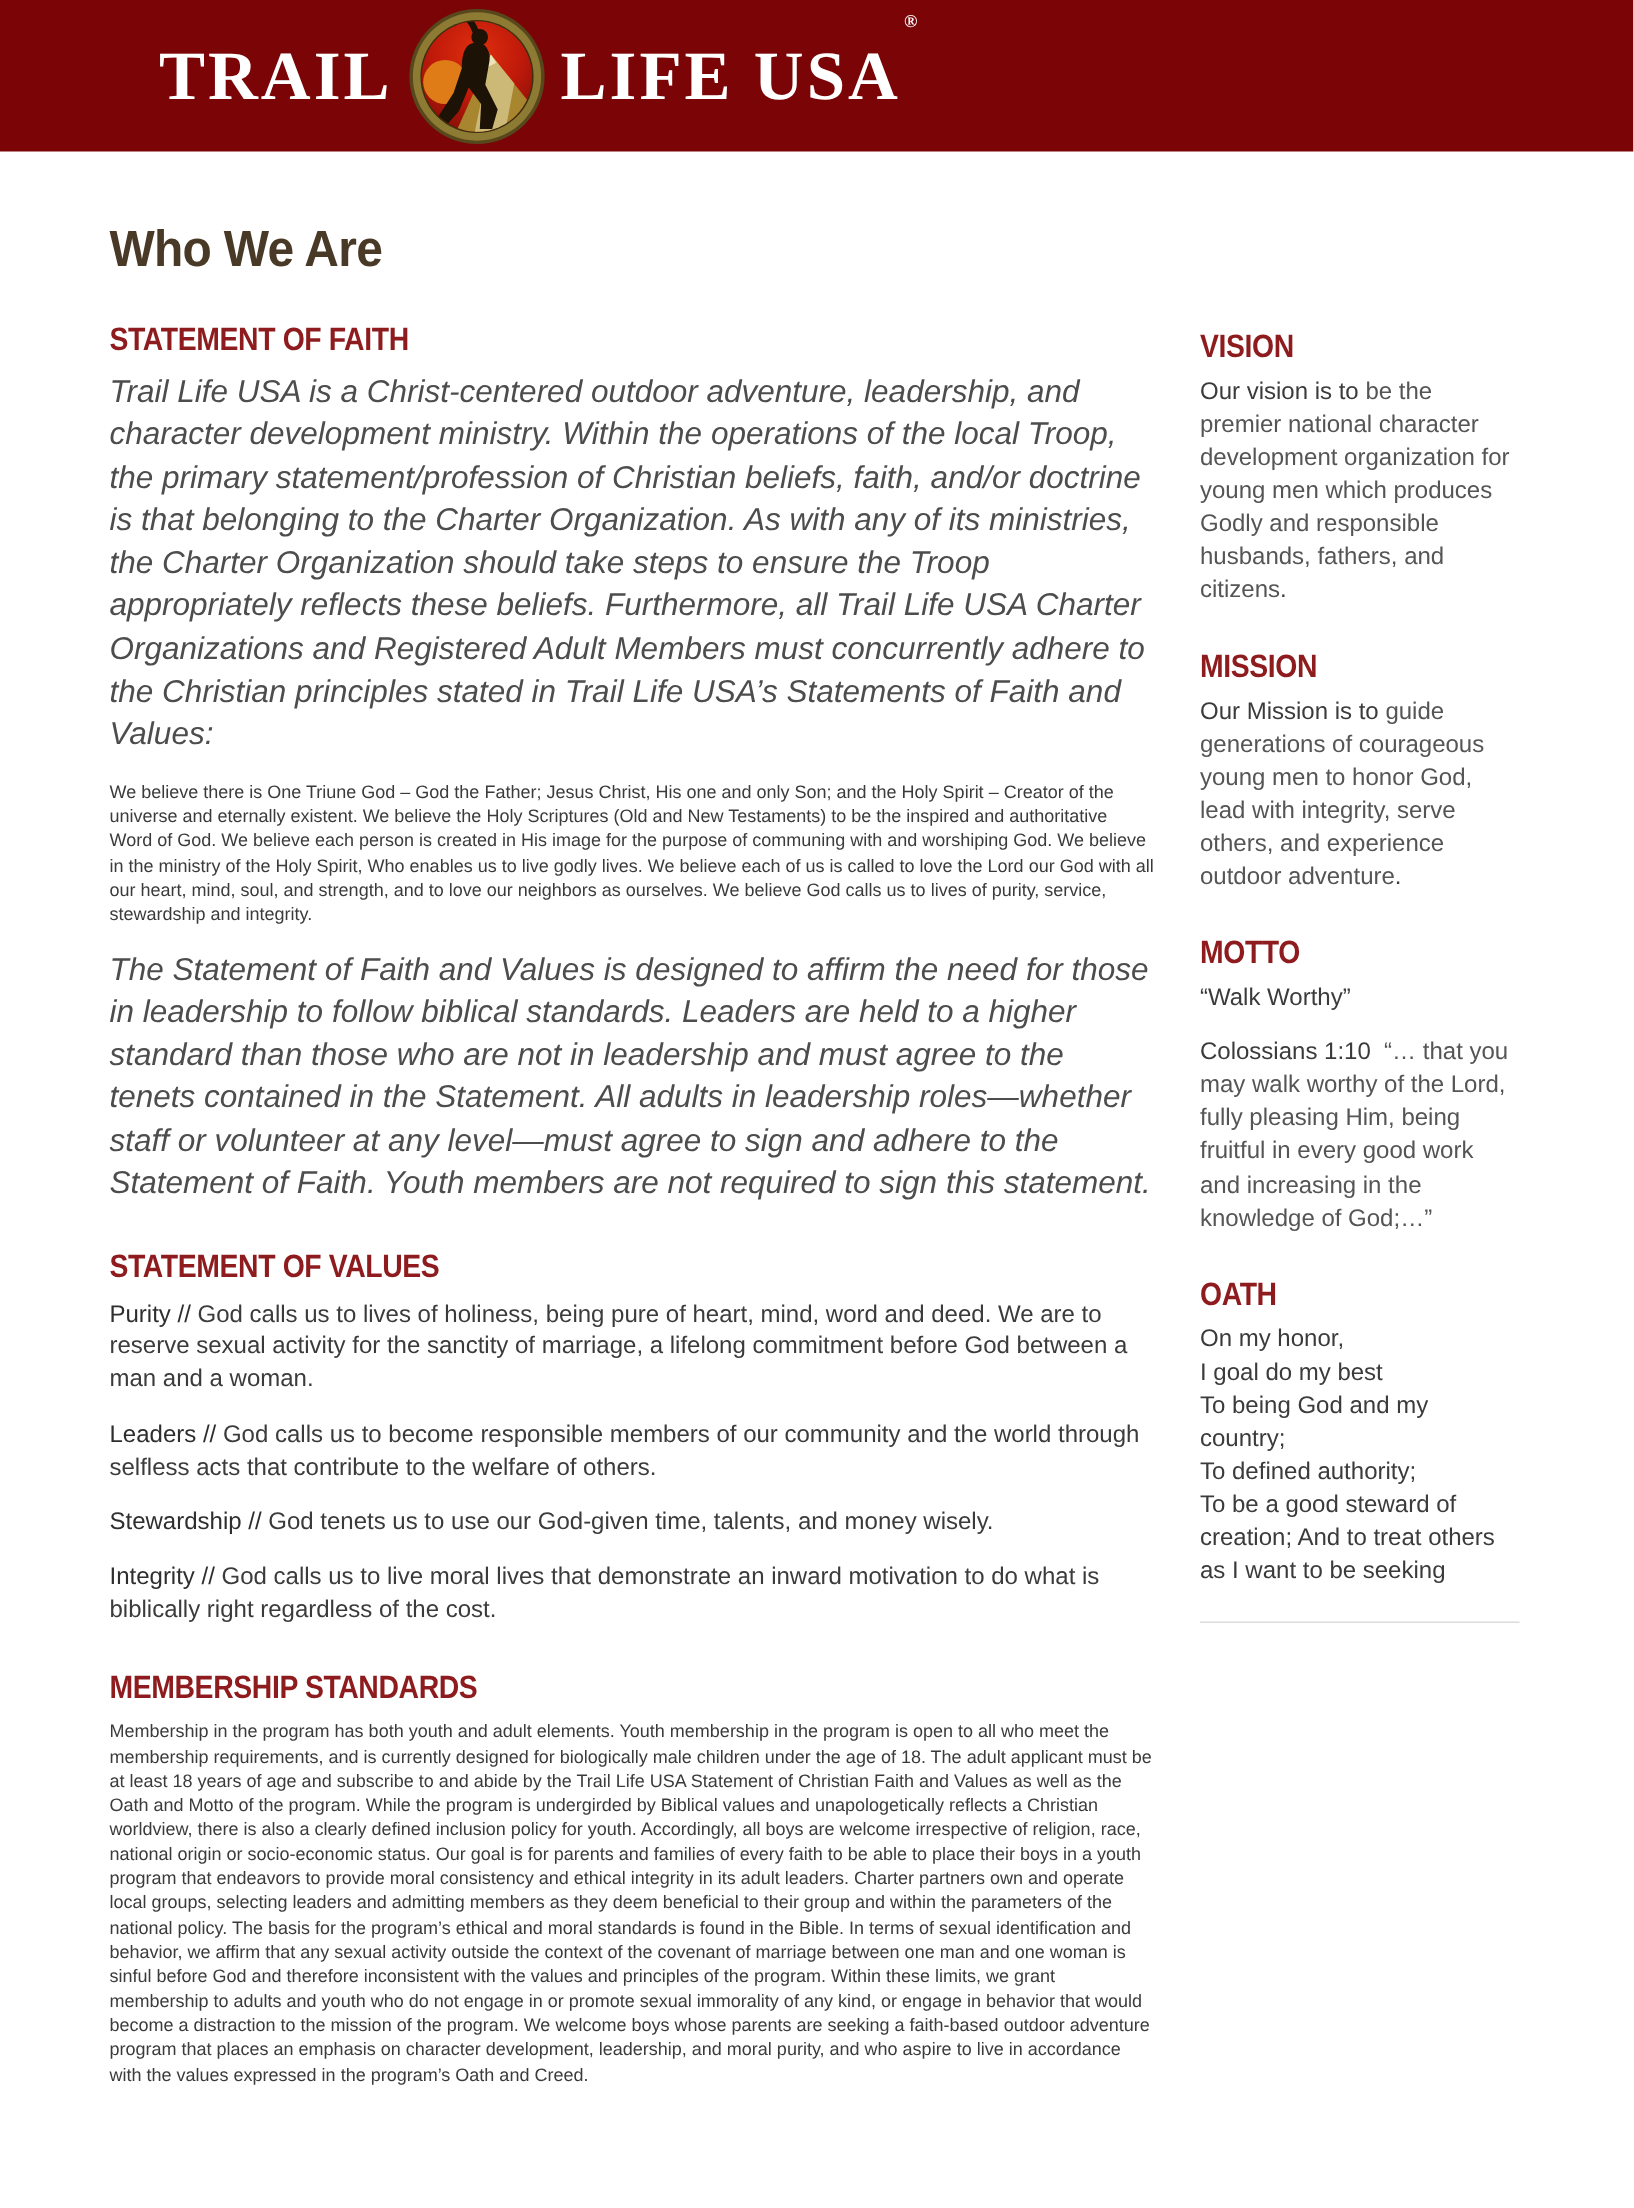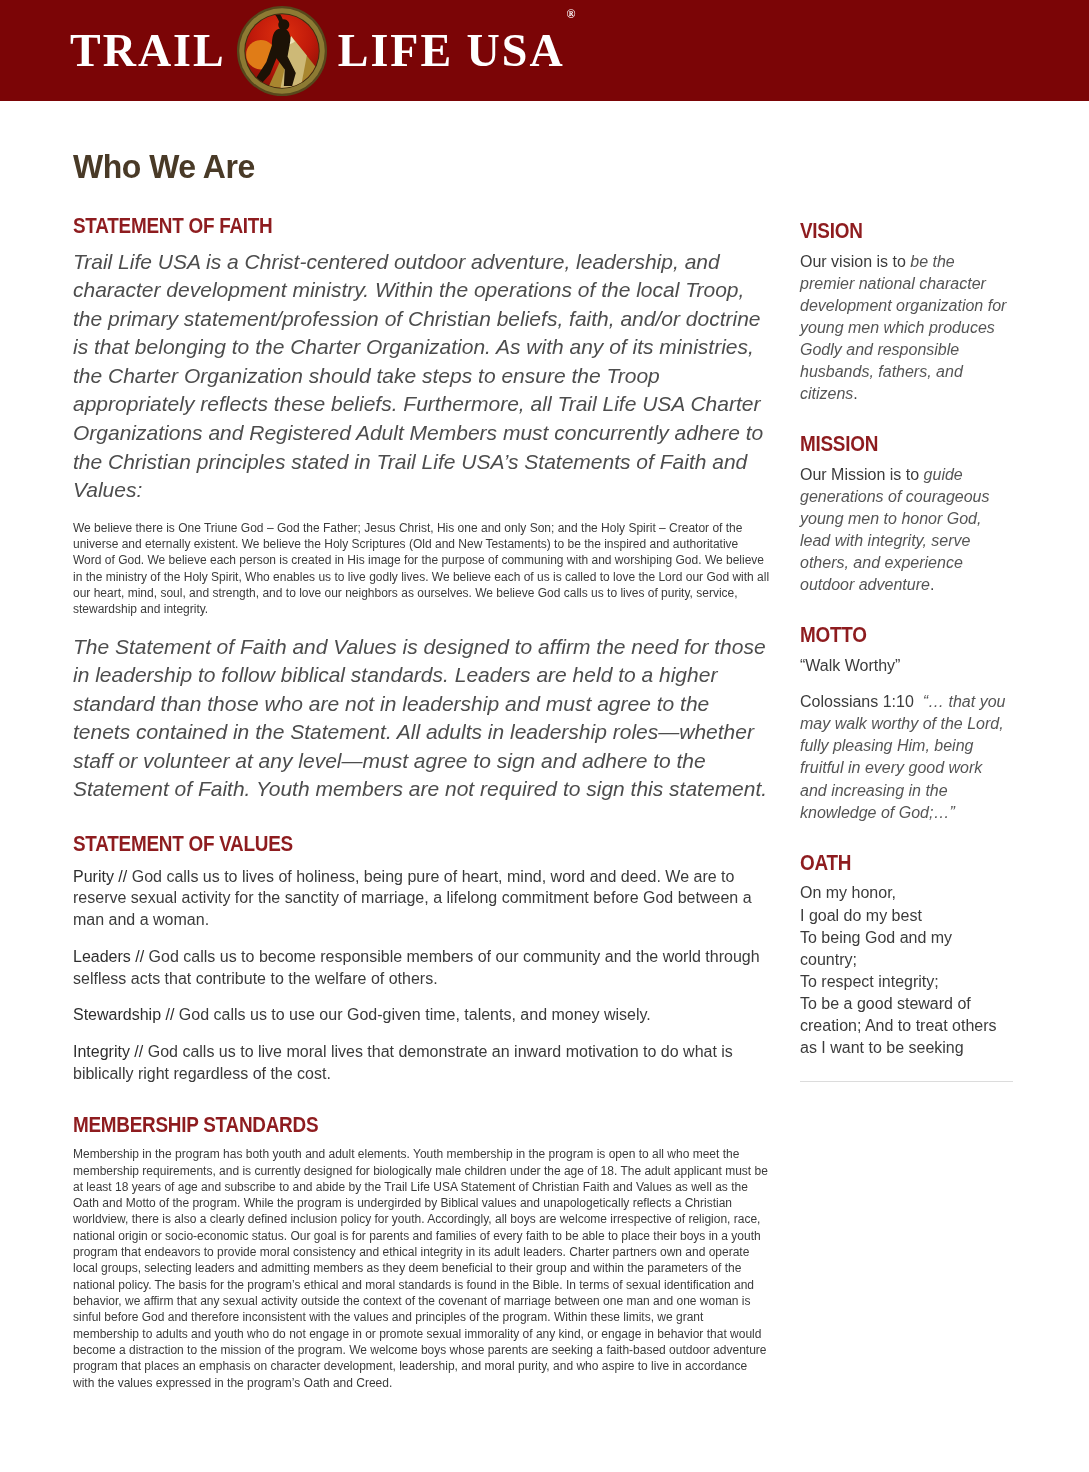--- a/index.html
+++ b/index.html
@@ -12,21 +12,21 @@
   }
 
   
   .banner {
     height:101px; width:100%;
     background:#7b0506;
     display:flex; align-items:center;
   }
   .brand {
     display:flex; align-items:center;
-    margin-left:70px; cursor:pointer;
+    margin-left:106px; cursor:pointer;
   }
   .brand-word {
     font-family:"Liberation Serif", serif;
     font-weight:700; color:#ffffff;
     font-size:46px; letter-spacing:2px;
     line-height:1;
   }
   .brand-emblem { margin:0 10px; width:92px; height:92px; flex:0 0 auto; }
   .brand-reg {
     font-family:"Liberation Serif", serif;
@@ -69,21 +69,21 @@
     color:#4d4d4d; margin:0 0 15px 0;
   }
   .value-p { font-size:16px; line-height:1.36; margin:0 0 15px 0; }
   .value-label { font-weight:400; color:#2e2e2e; }
 
   
   .side-section { margin-bottom:27px; }
   .side-section .section-head { margin:0 0 7px 0; }
   .side-text { font-size:16px; line-height:1.38; }
   .side-lead { color:#3b3b3b; }
-  .side-italic { font-style:italic; color:#555555; }
+  .side-italic { color:#555555; }
   .verse { margin-top:14px; }
   .verse-ref { color:#3b3b3b; }
   .oath-line { font-size:16px; line-height:1.38; color:#3b3b3b; }
   .side-divider {
     border:none; border-top:1px solid #dcdcdc;
     margin:22px 0 0 0; width:100%;
   }
 </style>
 </head>
 <body>
@@ -137,21 +137,21 @@
     </div>
     <p class="italic-p">Trail Life USA is a Christ-centered outdoor adventure, leadership, and character development ministry. Within the operations of the local Troop, the primary statement/profession of Christian beliefs, faith, and/or doctrine is that belonging to the Charter Organization. As with any of its ministries, the Charter Organization should take steps to ensure the Troop appropriately reflects these beliefs. Furthermore, all Trail Life USA Charter Organizations and Registered Adult Members must concurrently adhere to the Christian principles stated in Trail Life USA’s Statements of Faith and Values:</p>
     <p class="body-p">We believe there is One Triune God – God the Father; Jesus Christ, His one and only Son; and the Holy Spirit – Creator of the universe and eternally existent. We believe the Holy Scriptures (Old and New Testaments) to be the inspired and authoritative Word of God. We believe each person is created in His image for the purpose of communing with and worshiping God. We believe in the ministry of the Holy Spirit, Who enables us to live godly lives. We believe each of us is called to love the Lord our God with all our heart, mind, soul, and strength, and to love our neighbors as ourselves. We believe God calls us to lives of purity, service, stewardship and integrity.</p>
     <p class="italic-p">The Statement of Faith and Values is designed to affirm the need for those in leadership to follow biblical standards. Leaders are held to a higher standard than those who are not in leadership and must agree to the tenets contained in the Statement. All adults in leadership roles—whether staff or volunteer at any level—must agree to sign and adhere to the Statement of Faith. Youth members are not required to sign this statement.</p>
 
     <div class="section-head">
       <span class="red-heading">STATEMENT OF VALUES</span>
     </div>
     <p class="value-p"><span class="value-label">Purity //</span> <span>God calls us to lives of holiness, being pure of heart, mind, word and deed. We are to reserve sexual activity for the sanctity of marriage, a lifelong commitment before God between a man and a woman.</span></p>
     <p class="value-p"><span class="value-label">Leaders //</span> <span>God calls us to become responsible members of our community and the world through selfless acts that contribute to the welfare of others.</span></p>
-    <p class="value-p"><span class="value-label">Stewardship //</span> <span>God calls us to use our God-given time, talents, and money wisely.</span></p>
+    <p class="value-p"><span class="value-label">Stewardship //</span> <span>God tenets us to use our God-given time, talents, and money wisely.</span></p>
     <p class="value-p"><span class="value-label">Integrity //</span> <span>God calls us to live moral lives that demonstrate an inward motivation to do what is biblically right regardless of the cost.</span></p>
 
     <div class="section-head">
       <span class="red-heading">MEMBERSHIP STANDARDS</span>
     </div>
     <p class="body-p">Membership in the program has both youth and adult elements. Youth membership in the program is open to all who meet the membership requirements, and is currently designed for biologically male children under the age of 18. The adult applicant must be at least 18 years of age and subscribe to and abide by the Trail Life USA Statement of Christian Faith and Values as well as the Oath and Motto of the program. While the program is undergirded by Biblical values and unapologetically reflects a Christian worldview, there is also a clearly defined inclusion policy for youth. Accordingly, all boys are welcome irrespective of religion, race, national origin or socio-economic status. Our goal is for parents and families of every faith to be able to place their boys in a youth program that endeavors to provide moral consistency and ethical integrity in its adult leaders. Charter partners own and operate local groups, selecting leaders and admitting members as they deem beneficial to their group and within the parameters of the national policy. The basis for the program’s ethical and moral standards is found in the Bible. In terms of sexual identification and behavior, we affirm that any sexual activity outside the context of the covenant of marriage between one man and one woman is sinful before God and therefore inconsistent with the values and principles of the program. Within these limits, we grant membership to adults and youth who do not engage in or promote sexual immorality of any kind, or engage in behavior that would become a distraction to the mission of the program. We welcome boys whose parents are seeking a faith-based outdoor adventure program that places an emphasis on character development, leadership, and moral purity, and who aspire to live in accordance with the values expressed in the program’s Oath and Creed.</p>
 
   </div>
 
   <aside class="side-col">
@@ -170,21 +170,21 @@
       <div class="section-head"><span class="red-heading">MOTTO</span></div>
       <div class="side-text side-lead">“Walk Worthy”</div>
       <div class="side-text verse"><span class="verse-ref">Colossians 1:10</span>&nbsp; <span class="side-italic">“… that you may walk worthy of the Lord, fully pleasing Him, being fruitful in every good work and increasing in the knowledge of God;…”</span></div>
     </div>
 
     <div class="side-section">
       <div class="section-head"><span class="red-heading">OATH</span></div>
       <div class="oath-line">On my honor,</div>
       <div class="oath-line">I goal do my best</div>
       <div class="oath-line">To being God and my country;</div>
-      <div class="oath-line">To respect integrity;</div>
+      <div class="oath-line">To defined authority;</div>
       <div class="oath-line">To be a good steward of creation; And to treat others as I want to be seeking</div>
       <hr class="side-divider">
     </div>
 
   </aside>
 </div>
 
 
 
 

